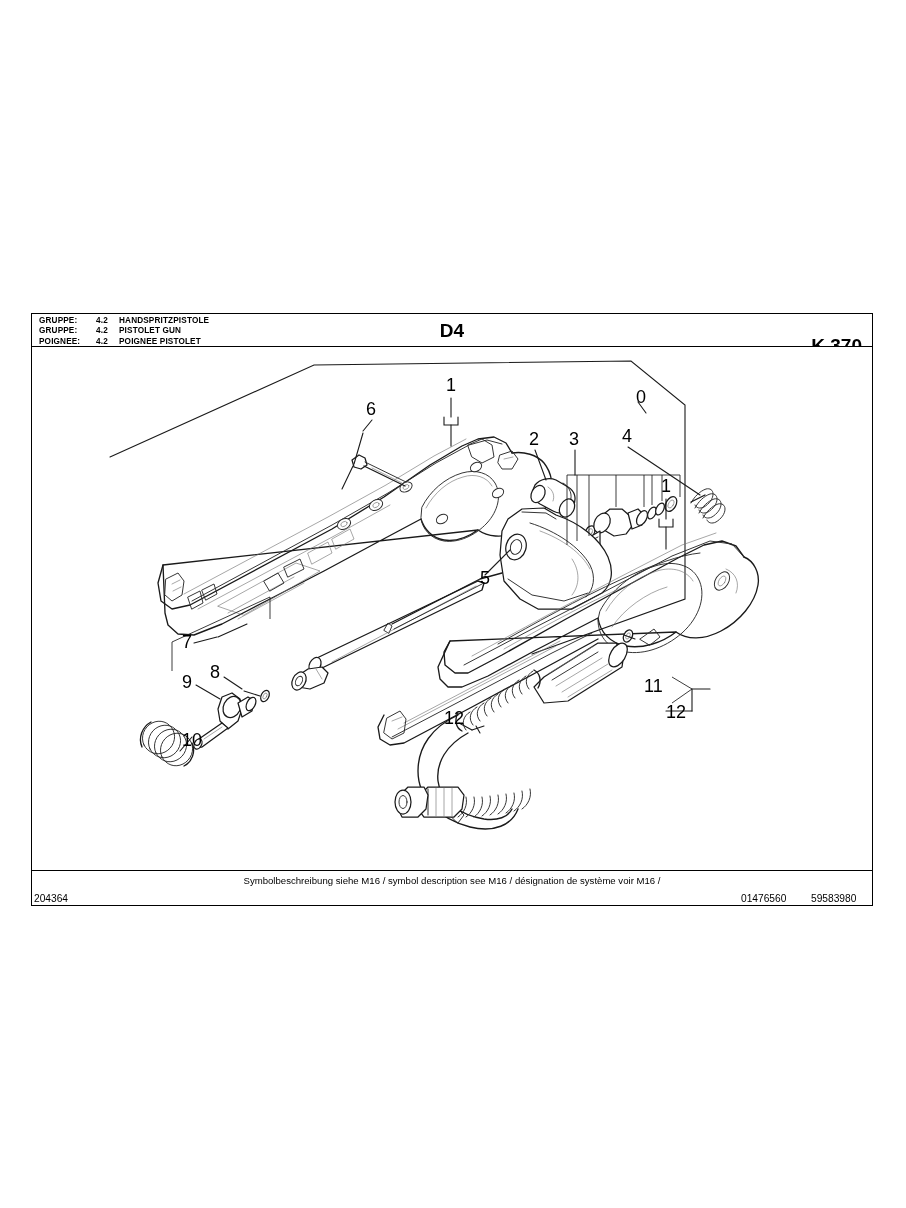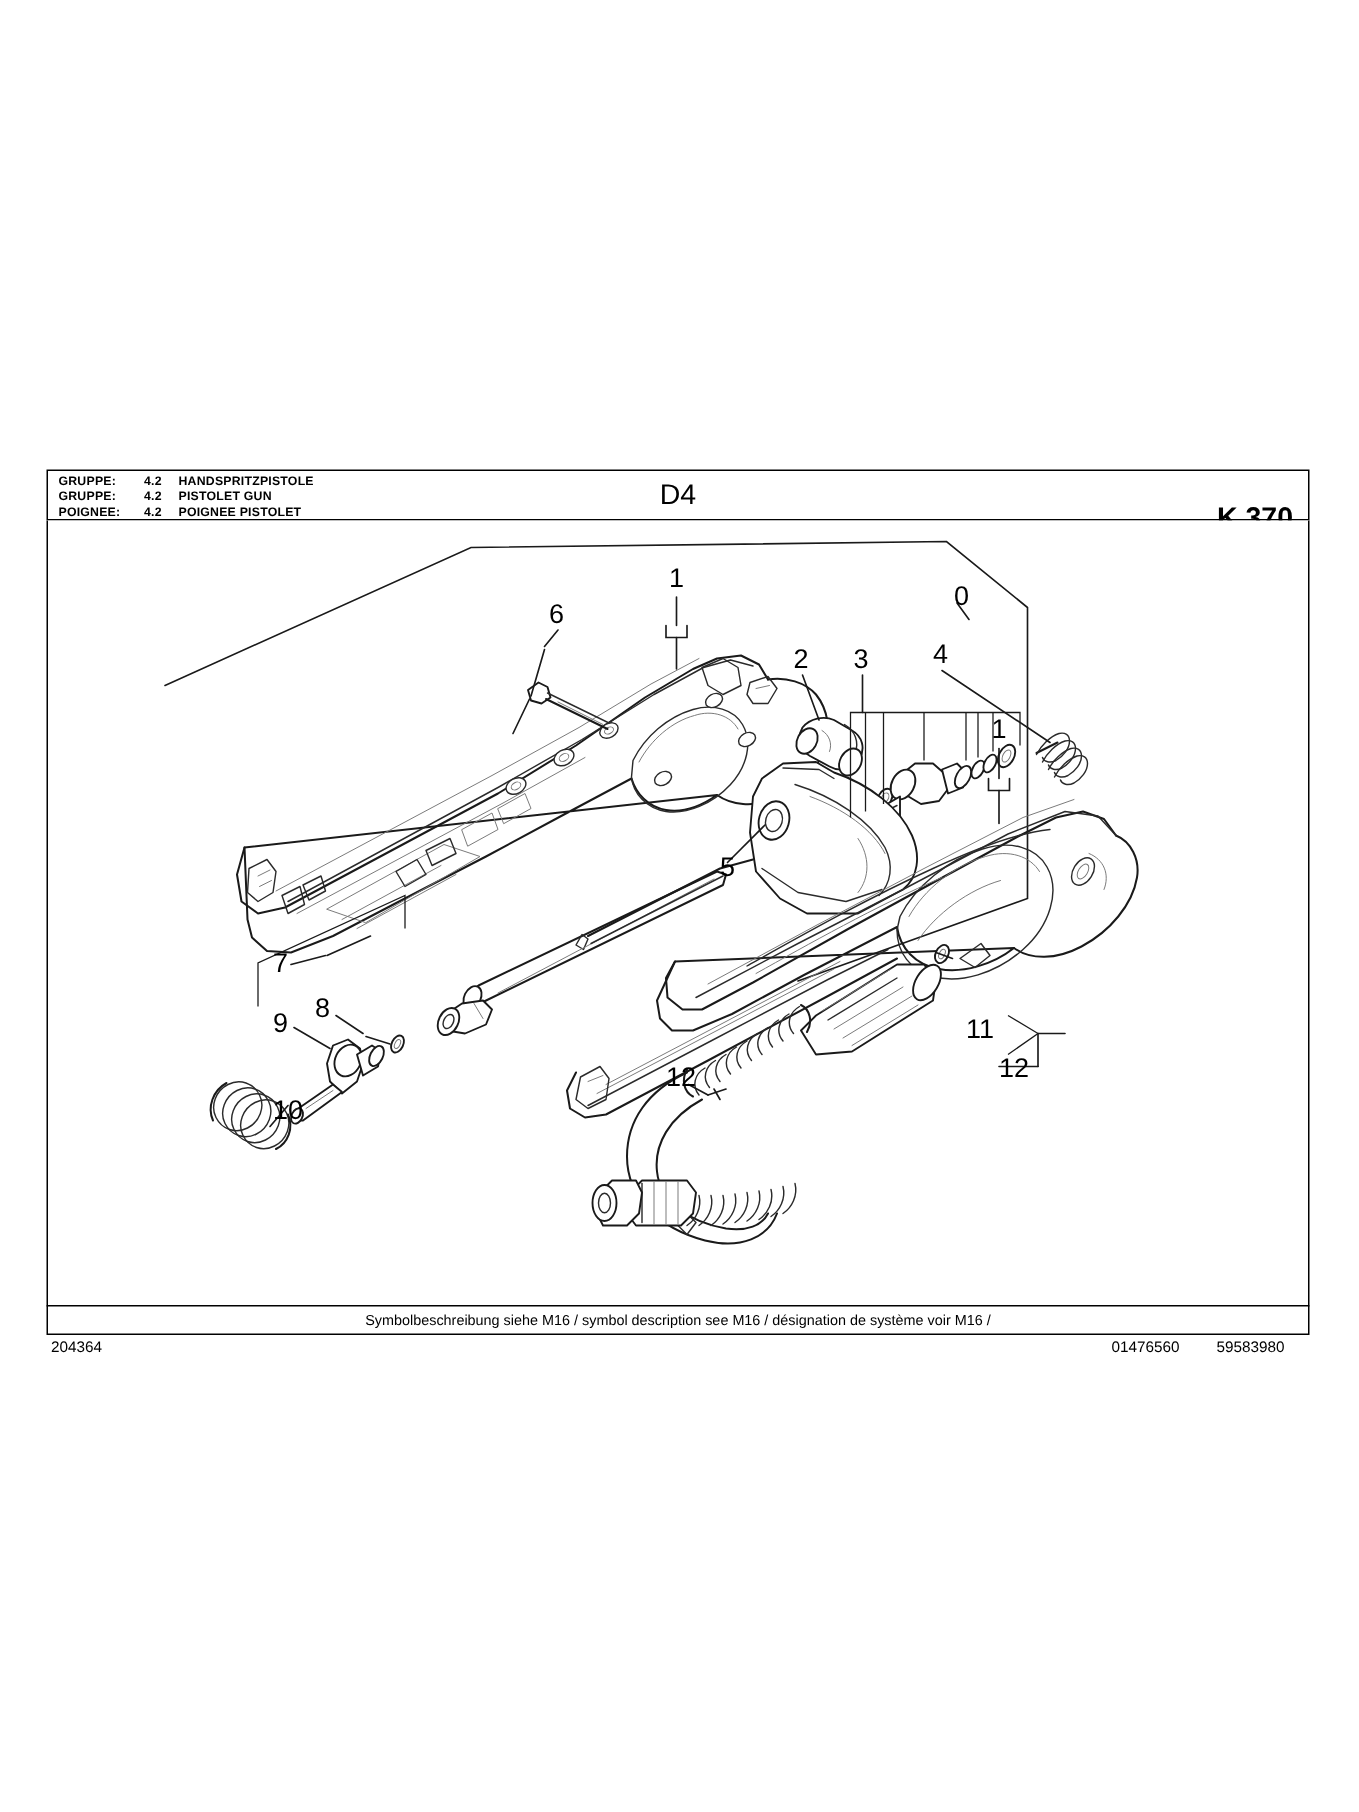--- a/index.html
+++ b/index.html
@@ -63,21 +63,21 @@
     display: inline-block;
   }
 
   #sheet-code {
     position: absolute;
     left: 0;
     right: 0;
     top: 6px;
     text-align: center;
     font-size: 19px;
-    font-weight: normal;
+    font-weight: bold;
     color: #000;
   }
 
   #model-code {
     position: absolute;
     right: 10px;
     top: 5px;
     font-size: 19px;
     font-weight: bold;
     color: #000;
@@ -98,21 +98,21 @@
     overflow: hidden;
   }
   #canvas svg { display: block; }
 
   
   #note-band {
     position: absolute;
     left: 0;
     top: 557px;
     width: 842px;
-    height: 20px;
+    height: 36px;
     border: 1.4px solid #000;
     box-sizing: border-box;
     background: #fff;
   }
   #note-text {
     position: absolute;
     left: 0; right: 0;
     top: 4px;
     text-align: center;
     font-size: 9.6px;

